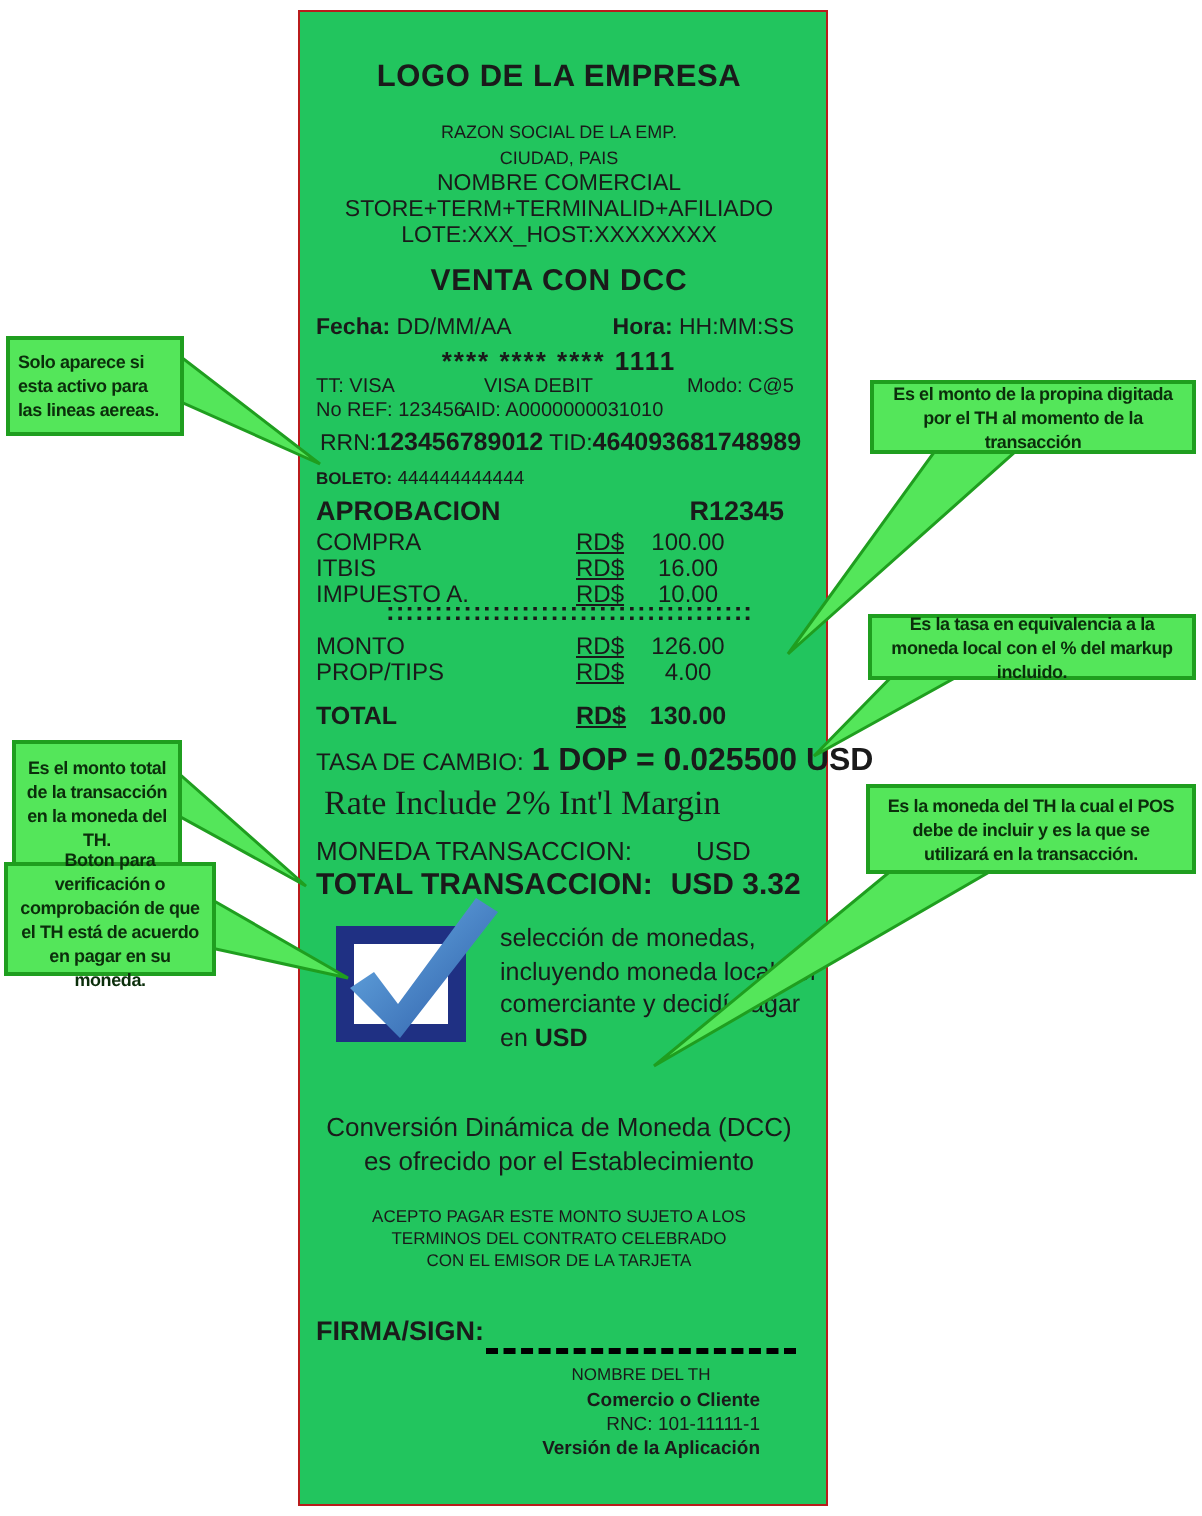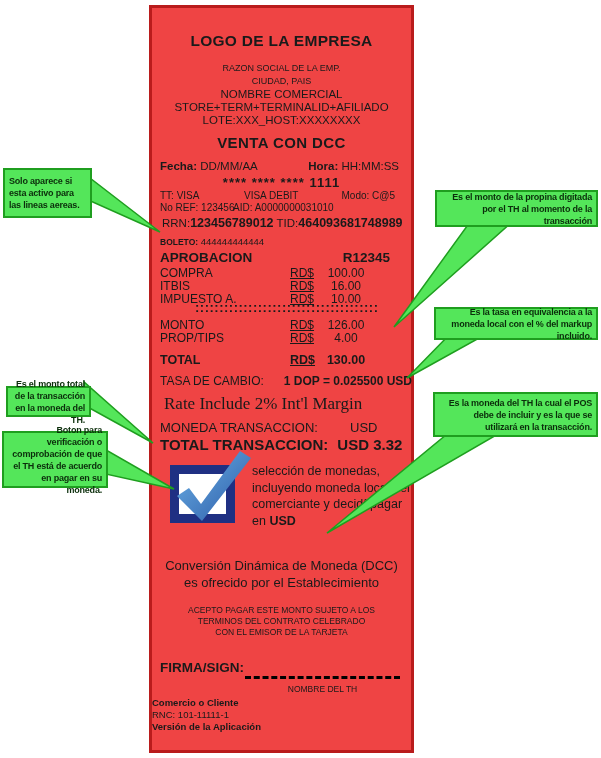--- a/index.html
+++ b/index.html
@@ -7,21 +7,21 @@
     --callout-border:#1f9e1f;
     --ink:#1a1a1a;
   }
   *{box-sizing:border-box;margin:0;padding:0;}
   html,body{width:601px;height:758px;background:#ffffff;overflow:hidden;}
   body{position:relative;font-family:"Liberation Sans",sans-serif;color:var(--ink);}
 
   
   .receipt{
     position:absolute;left:149px;top:5px;width:265px;height:748px;
-    background:#ef4444;border:3px solid #b91c1c;z-index:1;
+    background:#22c55e;border:1px solid #b91c1c;z-index:1;
   }
   .r{position:absolute;white-space:nowrap;}
   .ctr{left:0;width:259px;text-align:center;}
   .b{font-weight:bold;}
   .logo{top:24px;font-size:15.5px;font-weight:bold;letter-spacing:.3px;}
   .sm9{font-size:9px;}
   .sm11{font-size:11.5px;}
   .venta{top:126px;font-size:15px;font-weight:bold;letter-spacing:.4px;}
   .fecha-row{top:152px;left:0;width:259px;display:flex;justify-content:space-between;
              padding:0 12px 0 8px;font-size:11.5px;}
@@ -31,46 +31,46 @@
   .rrn b{font-size:12.5px;}
   .boleto{top:228px;left:8px;font-size:9.5px;}
   .boleto b{font-size:8.5px;}
   .aprob{top:242px;font-size:13.5px;font-weight:bold;}
   .amt-label{left:8px;font-size:12px;}
   .amt-cur{left:138px;font-size:12px;text-decoration:underline;}
   .amt-val{left:150px;width:88px;text-align:center;font-size:12px;}
   .sep{top:294px;left:43px;width:182px;overflow:hidden;font-size:13px;font-weight:bold;
        letter-spacing:.5px;line-height:11px;}
   .tasa{top:366px;left:8px;font-size:12px;}
-  .tasa b{font-size:12px;margin-left:20px;}
+  .tasa b{font-size:16px;margin-left:4px;}
   .rate-serif{top:386px;left:12px;font-family:"Liberation Serif",serif;font-size:17px;}
   .moneda{top:412px;left:8px;font-size:13px;}
   .moneda .val{position:absolute;left:190px;}
   .totaltx{top:428px;left:8px;font-size:15px;font-weight:bold;}
   .totaltx .val{margin-left:9px;}
   .consent{top:455px;left:100px;font-size:12.5px;line-height:16.5px;}
   .consent div{white-space:nowrap;}
   .conv{font-size:13px;}
   .accept{font-size:8.5px;line-height:11px;}
   .firma{top:652px;left:8px;font-size:13.5px;font-weight:bold;}
   .dashline{top:668px;left:93px;width:155px;border-top:3px dashed #000;}
   .nombreth{top:676px;left:93px;width:155px;text-align:center;font-size:8.5px;}
-  .footblock{left:0;width:230px;text-align:left;}
+  .footblock{left:0;width:230px;text-align:right;}
   .f95{font-size:9.5px;}
 
   
   .callout{
     position:absolute;z-index:3;
     background:var(--callout-fill);
     border:2px solid var(--callout-border);
     color:#0b2e0b;
     font-size:9px;font-weight:600;line-height:12px;letter-spacing:-.2px;
     display:flex;align-items:center;padding:2px 4px;
   }
-  .callout.center{text-align:right;justify-content:center;}
+  .callout.center{text-align:center;justify-content:center;}
   #overlay{position:absolute;left:0;top:0;z-index:2;pointer-events:none;}
   #overlay polygon{fill:var(--callout-fill);stroke:var(--callout-border);stroke-width:1.5;}
 
   .checkbox-svg{position:absolute;left:14px;top:442px;}
 </style>
 </head>
 <body>
 
 <svg id="overlay" width="601" height="758">
   <polygon points="86,175 86,199 160,232"></polygon>
@@ -182,21 +182,21 @@
   <div class="r nombreth">NOMBRE DEL TH</div>
 
   <div class="r footblock b f95" style="top:689px">Comercio o Cliente</div>
   <div class="r footblock f95" style="top:701px">RNC: 101-11111-1</div>
   <div class="r footblock b f95" style="top:713px">Versión de la Aplicación</div>
 </div>
 
 <div class="callout" style="left:3px;top:168px;width:89px;height:50px">
   <span>Solo aparece si esta activo para las lineas aereas.</span>
 </div>
-<div class="callout center" style="left:6px;top:386px;width:85px;height:31px">
+<div class="callout center" style="left:6px;top:370px;width:85px;height:63px">
   <span>Es el monto total de la transacción en la moneda del TH.</span>
 </div>
 <div class="callout center" style="left:2px;top:431px;width:106px;height:57px">
   <span>Boton para verificación o comprobación de que el TH está de acuerdo en pagar en su moneda.</span>
 </div>
 <div class="callout center" style="left:435px;top:190px;width:163px;height:37px">
   <span>Es el monto de la propina digitada por el TH al momento de la transacción</span>
 </div>
 <div class="callout center" style="left:434px;top:307px;width:164px;height:33px">
   <span>Es la tasa en equivalencia a la moneda local con el % del markup incluido.</span>

